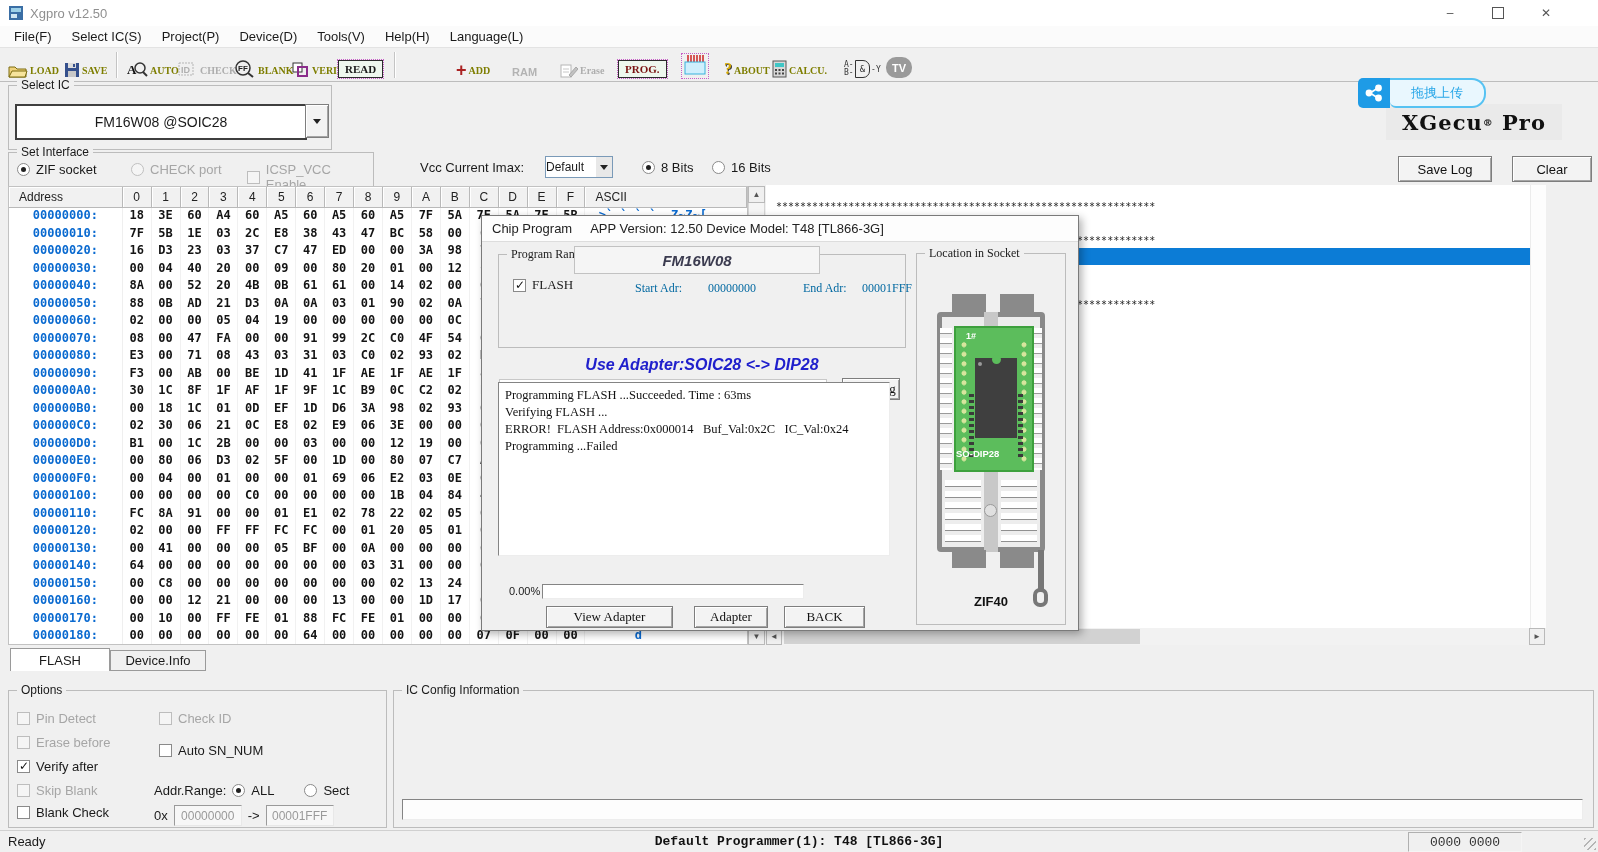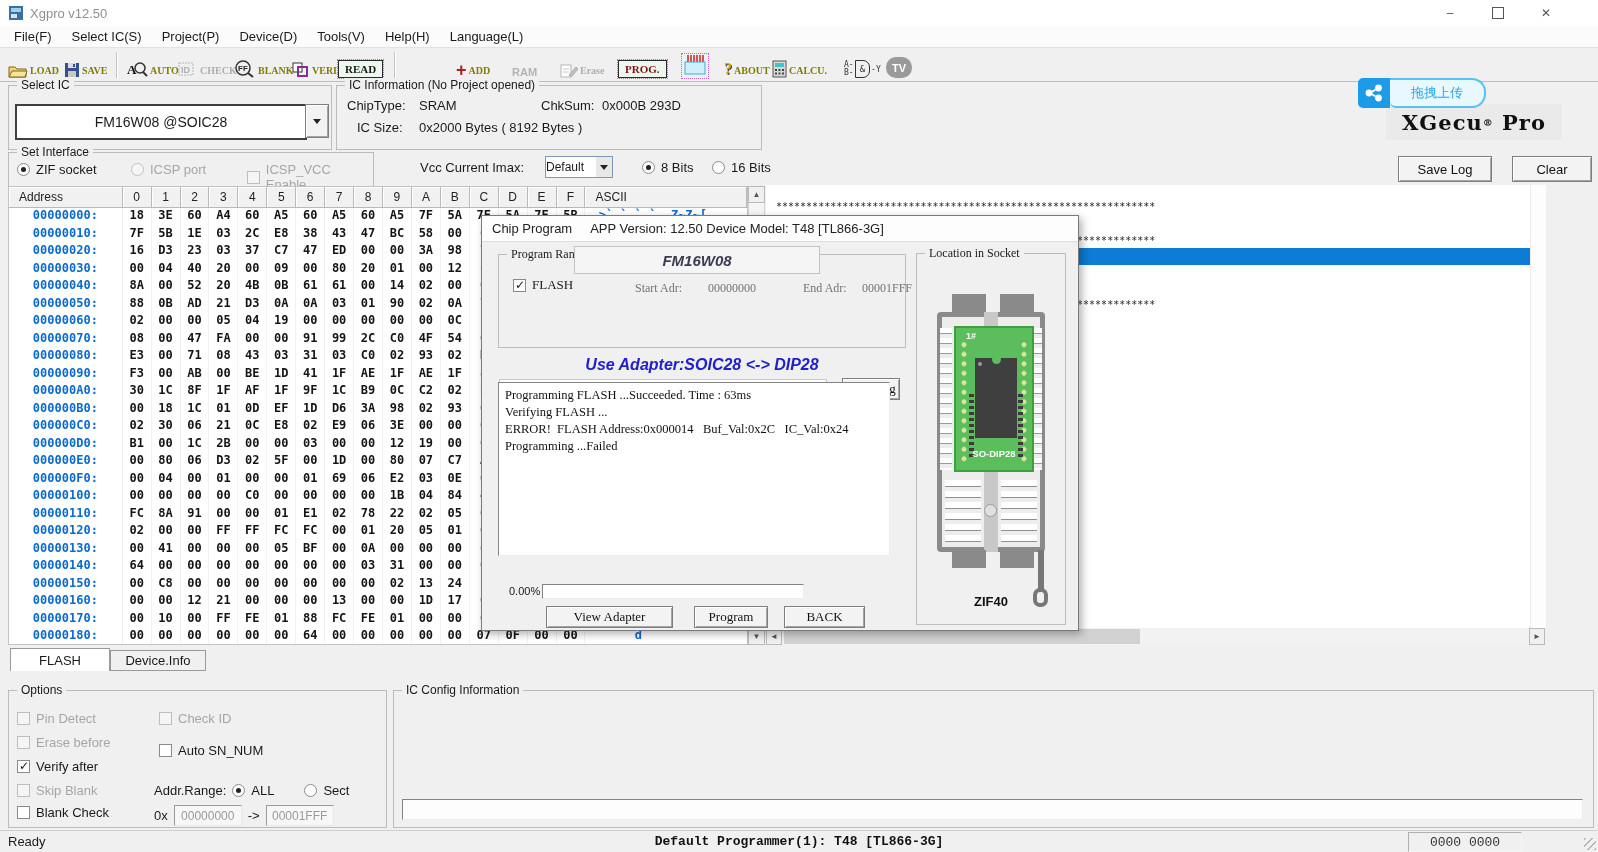--- a/index.html
+++ b/index.html
@@ -76,21 +76,21 @@
   #dialog{left:481px;top:215px;width:596px;height:414px;background:#f0f0f0;border:1px solid #7a7a7a;box-shadow:3px 3px 8px rgba(0,0,0,.3);z-index:10;}
   #dlg-titlebar{left:0;top:0;width:596px;height:26px;background:#fdfdfd;border-bottom:1px solid #ddd;display:flex;align-items:center;padding-left:10px;box-sizing:border-box;font-size:13px;color:#222;}
   #dlg-chipbar{left:92px;top:30px;width:244px;height:26px;background:#f5f5f5;border:1px solid #c2c2c2;display:flex;align-items:center;justify-content:center;
                font:bold italic 15px "Liberation Sans",sans-serif;color:#3c3c50;z-index:3;}
   #dlg-adapter{left:40px;top:140px;width:360px;text-align:center;font:bold italic 16px "Liberation Sans",sans-serif;color:#2020cc;}
   #dlg-status{left:17px;top:163px;width:328px;height:19px;background:#fff;border:1px solid #c8c8c8;display:flex;align-items:center;justify-content:center;
               font:12.5px "Liberation Serif",serif;color:#d02020;white-space:pre;box-sizing:border-box;}
   #dialog-log{left:16px;top:166px;width:392px;height:174px;padding:4px 6px;overflow:hidden;}
   .dlg-logline{font:12.5px "Liberation Serif",serif;line-height:17px;color:#111;white-space:pre;}
   .dlg-btn{font-family:"Liberation Serif",serif;font-size:13px;}
-  .graylab{color:#737373;font-family:"Liberation Serif",serif;font-size:12px;}
+  .graylab{color:#0369a1;font-family:"Liberation Serif",serif;font-size:12px;}
   
   #socket{left:434px;top:37px;width:148px;height:370px;}
   .gray{background:#8a8a8a;}
   #sock-body{left:20px;top:58px;width:108px;height:240px;background:#ededed;border:5px solid #8a8a8a;border-radius:4px;box-sizing:border-box;}
   #sock-lane{left:67px;top:58px;width:14px;height:240px;background:#c8c8c8;}
   .slotcol{background:repeating-linear-gradient(to bottom,#ffffff 0 5px,#9a9a9a 5px 6px,#ededed 6px 10px);}
   #board{left:37px;top:72px;width:80px;height:146px;background:#5cbd5c;border:2px solid #3da03d;box-sizing:border-box;}
   .pincol{position:absolute;top:12px;width:10px;height:122px;
           background-image:radial-gradient(circle,#d7e59d 2.2px,rgba(0,0,0,0) 2.8px);background-size:10px 9.5px;background-position:center top;}
   #chip{position:absolute;left:19px;top:30px;width:42px;height:80px;background:#3f3f3f;}
@@ -276,29 +276,20 @@
   <div class="grp" style="left:8px;top:85px;width:322px;height:63px">
     <span class="lbl">Select IC</span>
     <div class="abs" id="ic-combo">
         <span>FM16W08 @SOIC28</span>
       </div>
     <div class="btn" id="ic-combo-btn">
         <span class="arrow-dn"></span>
       </div>
   </div>
 
-  <div class="grp" style="left:336px;top:85px;width:424px;height:63px">
-    <span class="lbl">IC Information (No Project opened)</span>
-    <div class="abs" style="left:10px;top:12px">ChipType:</div>
-    <div class="abs" style="left:82px;top:12px">SRAM</div>
-    <div class="abs" style="left:204px;top:12px">ChkSum:</div>
-    <div class="abs" style="left:265px;top:12px">0x000B 293D</div>
-    <div class="abs" style="left:20px;top:34px">IC Size:</div>
-    <div class="abs" style="left:82px;top:34px">0x2000 Bytes ( 8192 Bytes )</div>
-  </div>
 
   <div class="abs" id="upload">
     <div id="upload-icon">
       <svg width="20" height="20">
           <g stroke="#fff" stroke-width="1.6" fill="#fff">
             <line x1="6" y1="10" x2="14" y2="5"></line>
             <line x1="6" y1="10" x2="14" y2="15"></line>
             <circle cx="5" cy="10" r="2.6"></circle>
             <circle cx="14.5" cy="5" r="2.6"></circle>
             <circle cx="14.5" cy="15" r="2.6"></circle>
@@ -314,21 +305,21 @@
   </div>
 
   <div class="grp" style="left:8px;top:152px;width:364px;height:33px">
     <span class="lbl">Set Interface</span>
     <div class="ctl-row" style="left:8px;top:9px">
         <span class="rd on"></span>
         <span>ZIF socket</span>
       </div>
     <div class="ctl-row" style="left:122px;top:9px">
         <span class="rd dis"></span>
-        <span class="dislab">ICSP port</span>
+        <span class="dislab">CHECK port</span>
       </div>
     <div class="ctl-row" style="left:238px;top:9px">
         <span class="cb dis"></span>
         <span class="dislab">ICSP_VCC Enable</span>
       </div>
   </div>
   <div class="ctl-row" style="left:420px;top:160px">
     <span>Vcc Current Imax:</span>
   </div>
   <div class="abs" style="left:545px;top:156px;width:68px;height:22px;background:#fff;border:1px solid #7a9ab8;display:flex;align-items:center;box-sizing:border-box">
@@ -1001,21 +992,21 @@
         <div class="dlg-logline">Programming ...Failed</div>
       </div>
 
     <div class="abs" style="left:27px;top:369px;font-size:11px">0.00%</div>
     <div class="abs inset" style="left:60px;top:368px;width:262px;height:15px"></div>
 
     <div class="btn dlg-btn" style="left:64px;top:390px;width:125px;height:20px">
         <span>View Adapter</span>
       </div>
     <div class="btn dlg-btn" style="left:212px;top:390px;width:72px;height:20px">
-        <span>Program</span>
+        <span>Adapter</span>
       </div>
     <div class="btn dlg-btn" style="left:302px;top:390px;width:79px;height:20px">
         <span>BACK</span>
       </div>
 
     <div class="grp serif" id="socket">
       <span class="lbl">Location in Socket</span>
       <div class="abs gray" style="left:35px;top:40px;width:34px;height:20px"></div>
       <div class="abs gray" style="left:83px;top:40px;width:34px;height:20px"></div>
       <div class="abs" id="sock-body"></div>
@@ -1025,21 +1016,21 @@
       <div class="abs" id="board">
         <span style="position:absolute;left:10px;top:3px;color:#fff;font:bold 9px 'Liberation Sans',sans-serif">1#</span>
         <div class="pincol" style="left:3px"></div>
         <div class="pincol" style="left:63px"></div>
         <div id="chip">
           <div class="chip-pins" style="left:-6px"></div>
           <div class="chip-pins" style="left:43px"></div>
           <div id="chip-notch"></div>
           <div id="chip-dot"></div>
         </div>
-        <div style="position:absolute;left:0;top:120px;width:76px;text-align:center;color:#fff;font:bold 9.5px 'Liberation Sans',sans-serif">SO-DIP28</div>
+        <div style="position:absolute;left:0;top:120px;width:76px;color:#fff;font:bold 9.5px 'Liberation Sans',sans-serif">SO-DIP28</div>
       </div>
       <div class="lowslots" style="left:28px;top:226px"></div>
       <div class="lowslots" style="left:84px;top:226px"></div>
       <div class="abs" id="lane-circle"></div>
       <div class="abs gray" style="left:35px;top:296px;width:34px;height:18px"></div>
       <div class="abs gray" style="left:83px;top:296px;width:34px;height:18px"></div>
       <div class="abs" id="lever-bar"></div>
       <div class="abs" id="lever-ring"></div>
       <div class="abs" style="left:0;top:340px;width:148px;text-align:center;font:bold 13px 'Liberation Sans',sans-serif;color:#111">ZIF40</div>
     </div>

